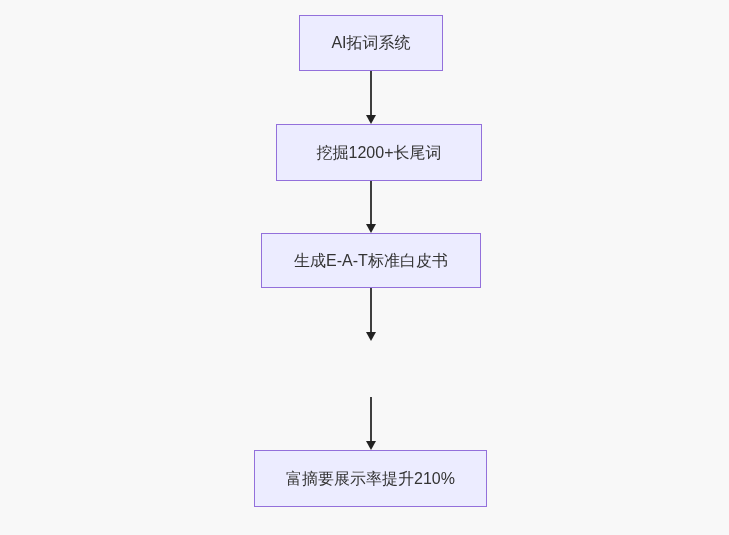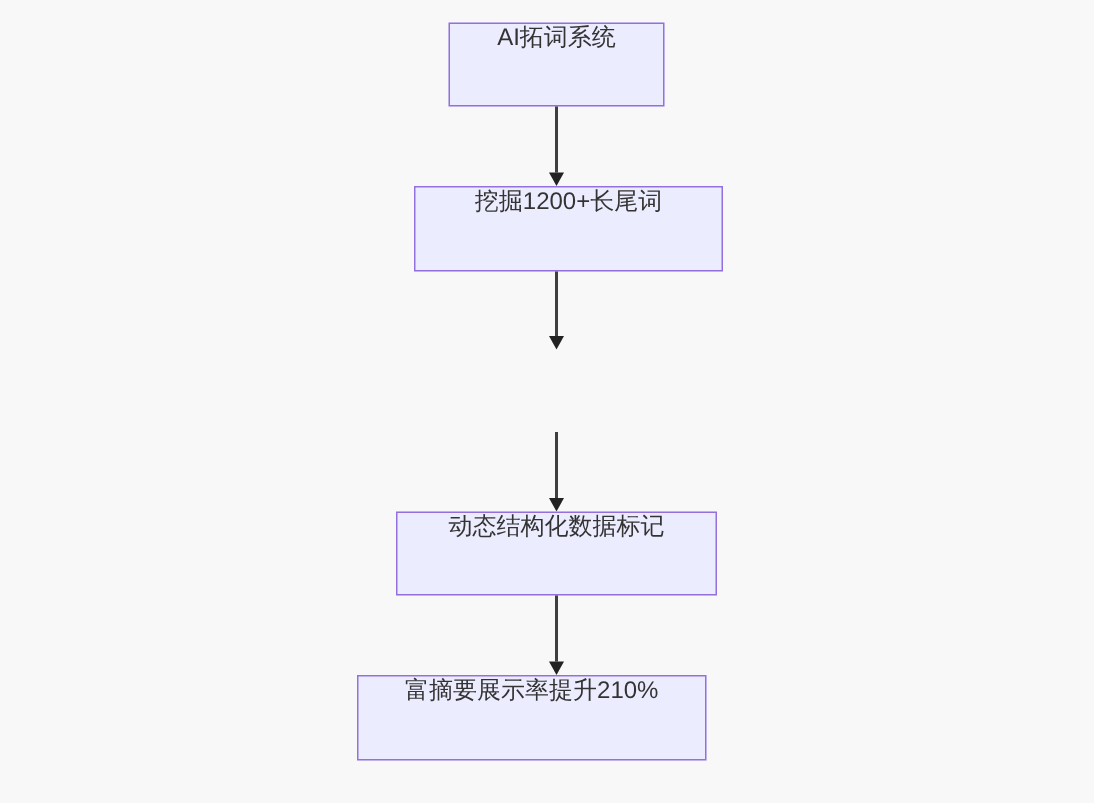--- a/index.html
+++ b/index.html
@@ -13,31 +13,32 @@
     background: #f8f8f8;
     overflow: hidden;
     font-family: "Liberation Sans", "DejaVu Sans", sans-serif;
   }
   .node {
     position: absolute;
     box-sizing: border-box;
     background: #ECECFF;
     border: 1.5px solid #9370DB;
     display: flex;
+    align-items: center;
     justify-content: center;
     color: #333333;
     font-size: 16px;
     line-height: 1.2;
     white-space: nowrap;
   }
   .node-0 { left: 299px; top: 15px;  width: 144px; height: 56px; }
   .node-1 { left: 276px; top: 124px; width: 206px; height: 57px; }
   .node-2 { left: 261px; top: 233px; width: 220px; height: 55px; }
   .node-3 { left: 264px; top: 341px; width: 214px; height: 56px; }
-  .node-4 { left: 238px; top: 450px; width: 233px; height: 57px; }
+  .node-4 { left: 254px; top: 450px; width: 233px; height: 57px; }
 
   .edge {
     position: absolute;
     left: 364px;
     width: 14px;
     display: flex;
     flex-direction: column;
     align-items: center;
   }
   .edge-0 { top: 71px;  height: 53px; }
@@ -74,29 +75,29 @@
 
   <div class="node node-1">
     <span class="node-label">挖掘1200+长尾词</span>
   </div>
 
   <div class="edge edge-1">
     <div class="edge-line"></div>
     <div class="edge-head"></div>
   </div>
 
+  <div class="node node-2">
+    <span class="node-label">生成E-A-T标准白皮书</span>
+  </div>
 
   <div class="edge edge-2">
     <div class="edge-line"></div>
     <div class="edge-head"></div>
   </div>
 
-  <div class="node node-3">
-    <span class="node-label">动态结构化数据标记</span>
-  </div>
 
   <div class="edge edge-3">
     <div class="edge-line"></div>
     <div class="edge-head"></div>
   </div>
 
   <div class="node node-4">
     <span class="node-label">富摘要展示率提升210%</span>
   </div>
 

